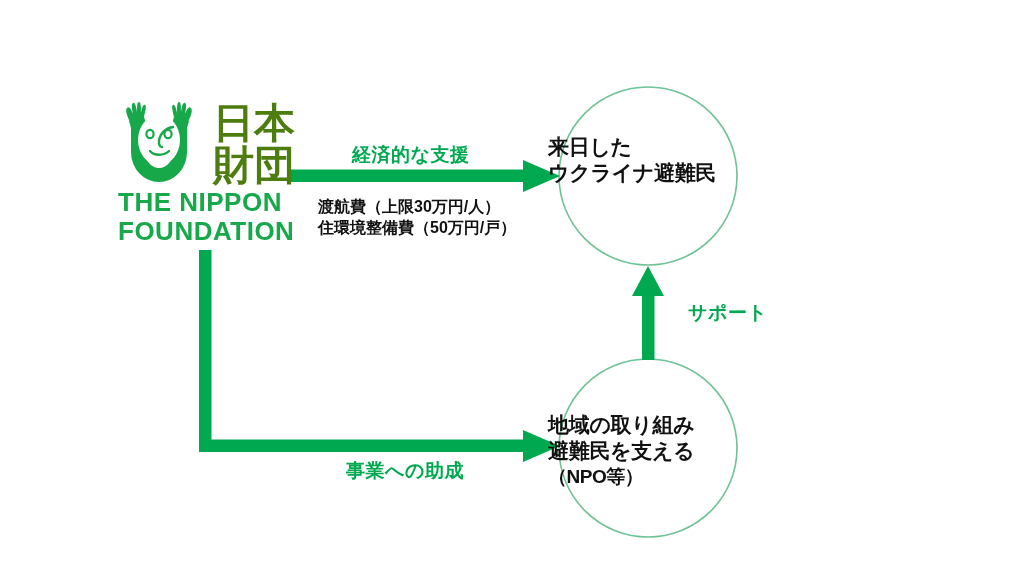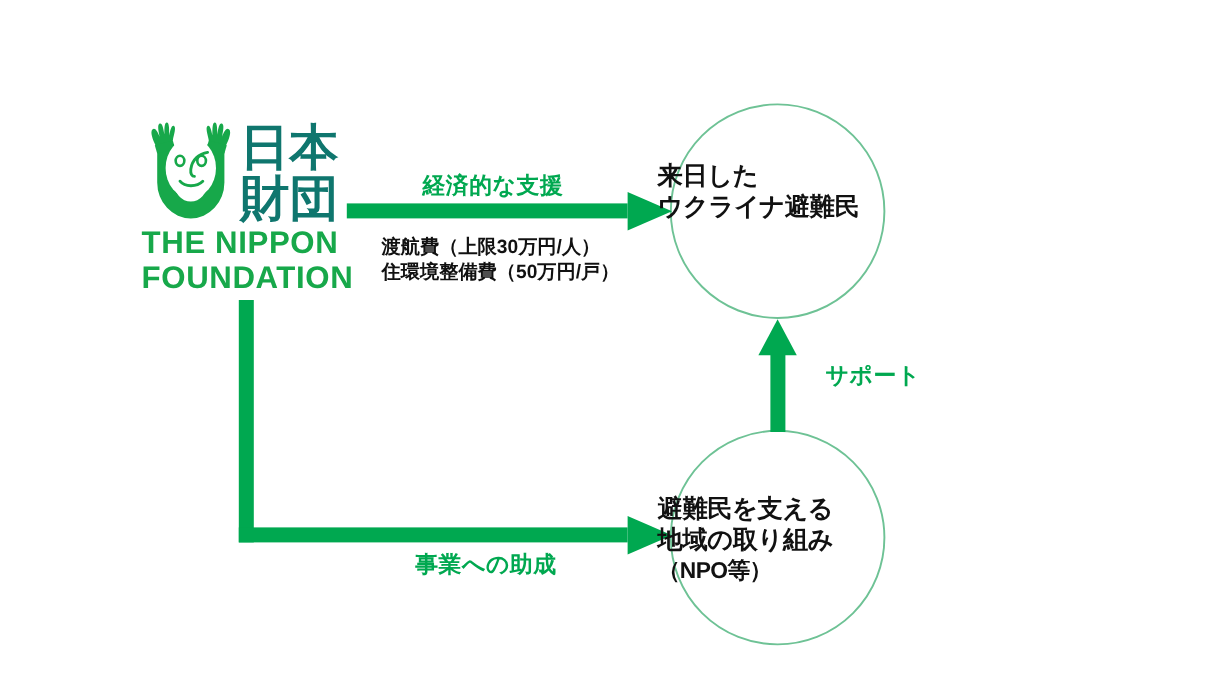--- a/index.html
+++ b/index.html
@@ -179,22 +179,22 @@
     <ellipse cx="39" cy="40" rx="21" ry="25" fill="#ffffff"></ellipse>
 
     <ellipse cx="30" cy="34" rx="3.6" ry="4.2" fill="none" stroke="#17a84a" stroke-width="2.2"></ellipse>
     <ellipse cx="48" cy="34" rx="3.6" ry="4.2" fill="none" stroke="#17a84a" stroke-width="2.2"></ellipse>
 
     <path d="M53,27 C46,28 40,33 39,41 C38.6,45 40,47 42,47" fill="none" stroke="#17a84a" stroke-width="2.4" stroke-linecap="round"></path>
 
     <path d="M30,51 C34,56 44,56 49,51" fill="none" stroke="#17a84a" stroke-width="2.4" stroke-linecap="round"></path>
   </svg>
 
-  <div id="logo-kanji" style="color:#0f766e;font-weight:bold;font-size:41px;line-height:42px;
-              letter-spacing:0px;text-align:left;">
+  <div id="logo-kanji" style="color:#4d7c0f;font-weight:bold;font-size:41px;line-height:42px;
+              letter-spacing:0px;text-align:center;">
     <span style="display:inline-block;width:84px;word-break:break-all;">日本財団</span>
   </div>
 
   <div id="logo-wordmark">
     <div class="wordmark-line">THE NIPPON</div>
     <div class="wordmark-line">FOUNDATION</div>
   </div>
 </div>
 
 <div class="abs arrow-label" id="label-economic">経済的な支援</div>
@@ -207,16 +207,16 @@
   <div class="detail-line">渡航費（上限30万円/人）</div>
   <div class="detail-line">住環境整備費（50万円/戸）</div>
 </div>
 
 <div class="circle-text" id="circle-top-text">
   <div class="ct-line">来日した</div>
   <div class="ct-line">ウクライナ避難民</div>
 </div>
 
 <div class="circle-text" id="circle-bottom-text">
+  <div class="ct-line">地域の取り組み</div>
   <div class="ct-line">避難民を支える</div>
-  <div class="ct-line">地域の取り組み</div>
   <div class="ct-line small">（NPO等）</div>
 </div>
 
 </body></html>

